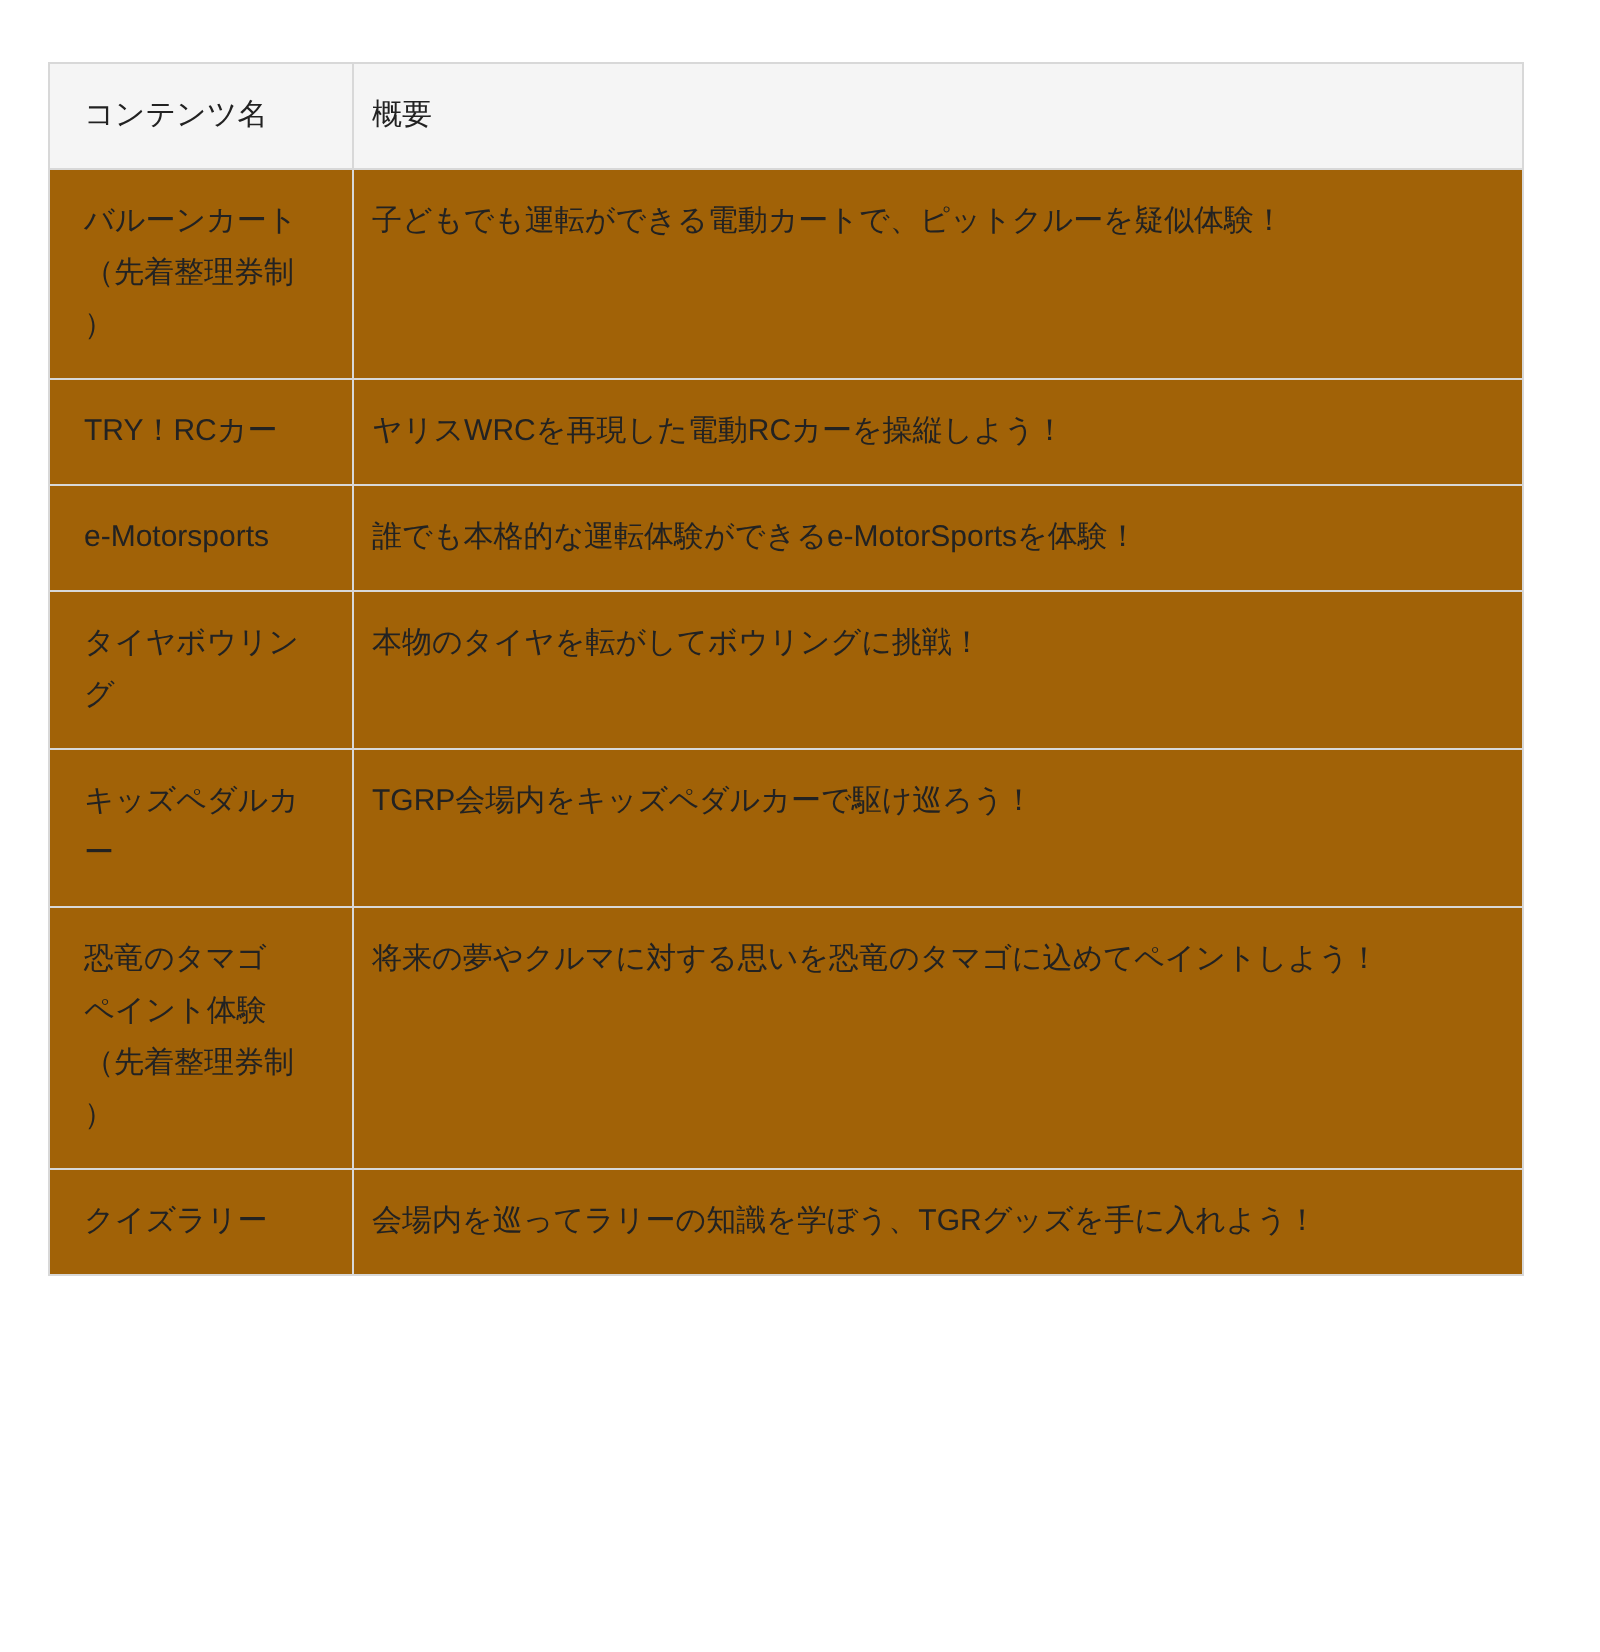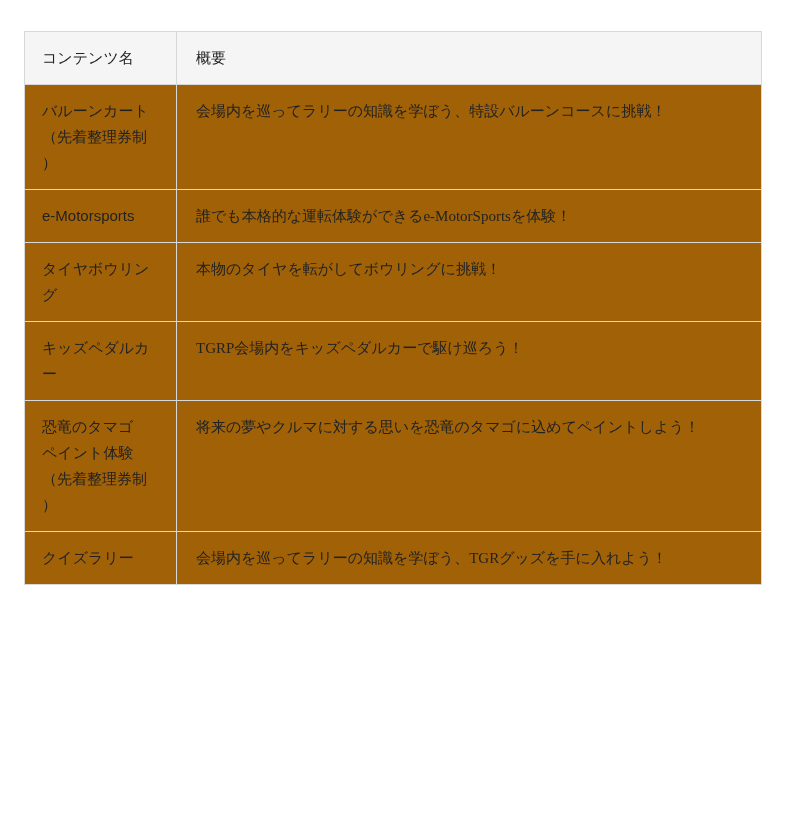--- a/index.html
+++ b/index.html
@@ -32,22 +32,21 @@
     font-weight: 400;
     text-align: left;
     vertical-align: top;
     white-space: pre-line;
     overflow-wrap: break-word;
   }
   th.name-cell, td.name-cell {
     padding: 13px 15px 13px 17px;
   }
   th.summary-cell, td.summary-cell {
-    padding: 13px 16px 13px 19px;
-    font-family: Liberation Serif, serif;
+    padding: 13px 16px 13px 9px;
   }
   thead th {
     background: #f5f5f5;
   }
   tbody td {
     background: #a16207;
   }
 </style>
 </head>
 <body>
@@ -62,21 +61,25 @@
       <tr>
         <th class="name-cell">コンテンツ名</th>
         <th class="summary-cell">概要</th>
       </tr>
     </thead>
     <tbody>
       <tr>
         <td class="name-cell">バルーンカート
 （先着整理券制
 ）</td>
-        <td class="summary-cell">会場内を巡ってラリーの知識を学ぼう、特設バルーンコースに挑戦！</td>
+        <td class="summary-cell">子どもでも運転ができる電動カートで、ピットクルーを疑似体験！</td>
+      </tr>
+      <tr>
+        <td class="name-cell">TRY！RCカー</td>
+        <td class="summary-cell">ヤリスWRCを再現した電動RCカーを操縦しよう！</td>
       </tr>
       <tr>
         <td class="name-cell">e-Motorsports</td>
         <td class="summary-cell">誰でも本格的な運転体験ができるe-MotorSportsを体験！</td>
       </tr>
       <tr>
         <td class="name-cell">タイヤボウリン
 グ</td>
         <td class="summary-cell">本物のタイヤを転がしてボウリングに挑戦！</td>
       </tr>

